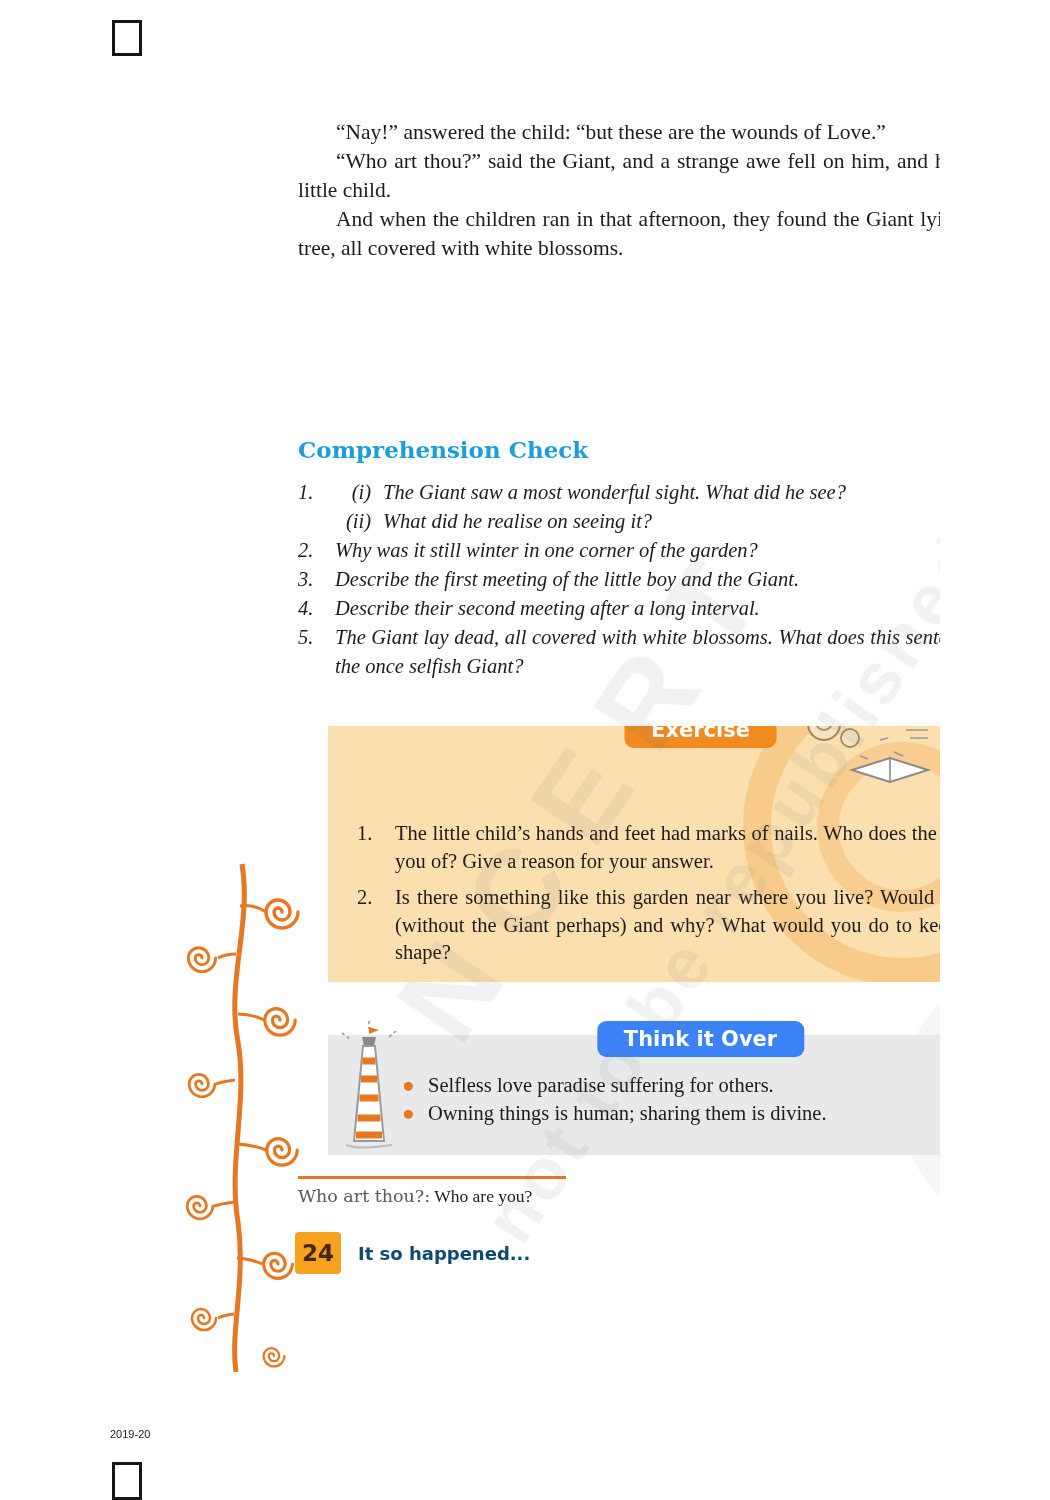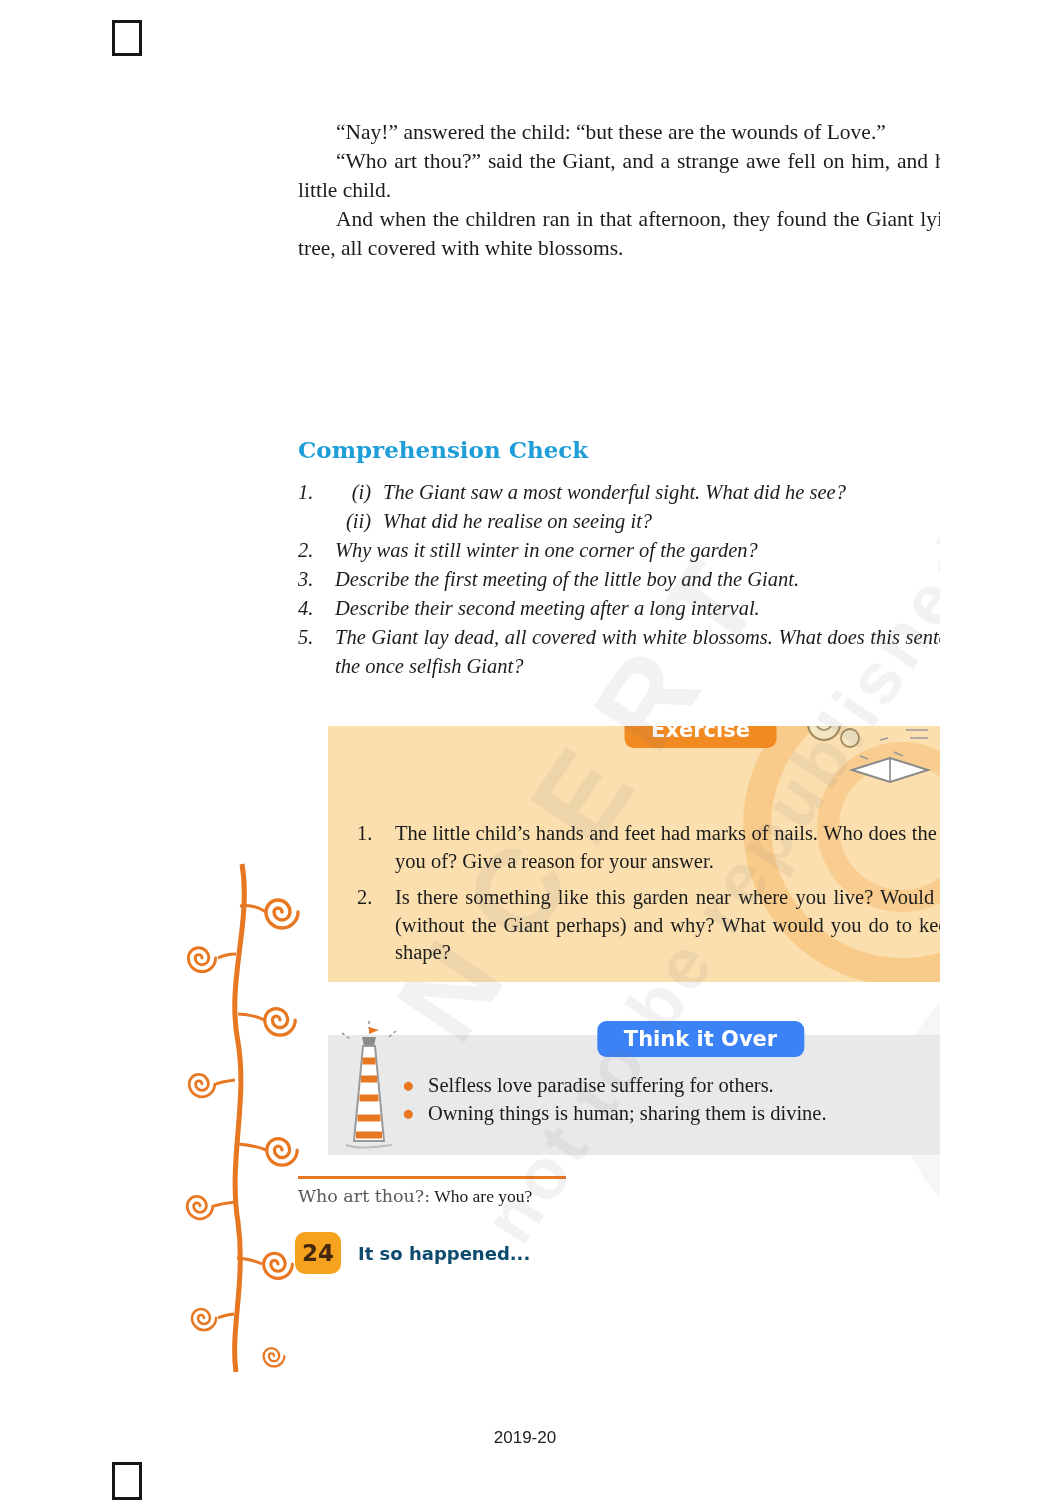--- a/index.html
+++ b/index.html
@@ -53,26 +53,26 @@
   .bullet-row { display:flex; font-size:20.5px; line-height:28px; }
   .bullet-dot { width:26px; flex:none; color:#e87722; font-size:21px; }
   .lighthouse { position:absolute; left:8px; top:-14px; }
 
   
   .foot-rule { position:absolute; left:188px; top:1176px; width:268px; height:3px; background:#e87722; }
   .footnote { position:absolute; left:188px; top:1186px; font-size:17.5px; }
   .footnote .term { font-family:"DejaVu Serif", serif; font-weight:normal; color:#58595b; }
 
   
-  .page-badge { position:absolute; left:185px; top:1232px; width:46px; height:42px; background:#f6a21f; border-radius:10px;
+  .page-badge { position:absolute; left:185px; top:1232px; width:46px; height:42px; background:#f6a21f; border-radius:4px;
                 display:flex; align-items:center; justify-content:center; font-family:"DejaVu Sans", sans-serif; font-weight:bold;
                 font-size:23px; color:#43280e; }
   .book-title { position:absolute; left:248px; top:1243px; font-family:"DejaVu Sans", sans-serif; font-weight:bold; font-size:18px; color:#0c4a6e; }
 
-  .year { position:absolute; left:0; right:0; top:1428px; text-align:center; font-family:"Liberation Sans", sans-serif; font-size:17px; color:#222; }
+  .year { position:absolute; left:0; right:0; top:1428px; font-family:"Liberation Sans", sans-serif; font-size:11px; color:#222; }
 
   
   .vine { position:absolute; left:70px; top:862px; }
 
   
   .watermark { position:absolute; left:540px; top:830px; transform:translate(-50%,-50%) rotate(-56deg);
                text-align:center; font-family:"Liberation Sans", sans-serif; font-weight:bold;
                color:rgba(110,110,120,0.09); pointer-events:none; z-index:9; white-space:nowrap; }
   .watermark .wm1 { font-size:118px; letter-spacing:34px; }
   .watermark .wm2 { font-size:72px; letter-spacing:5px; margin-top:70px; }

